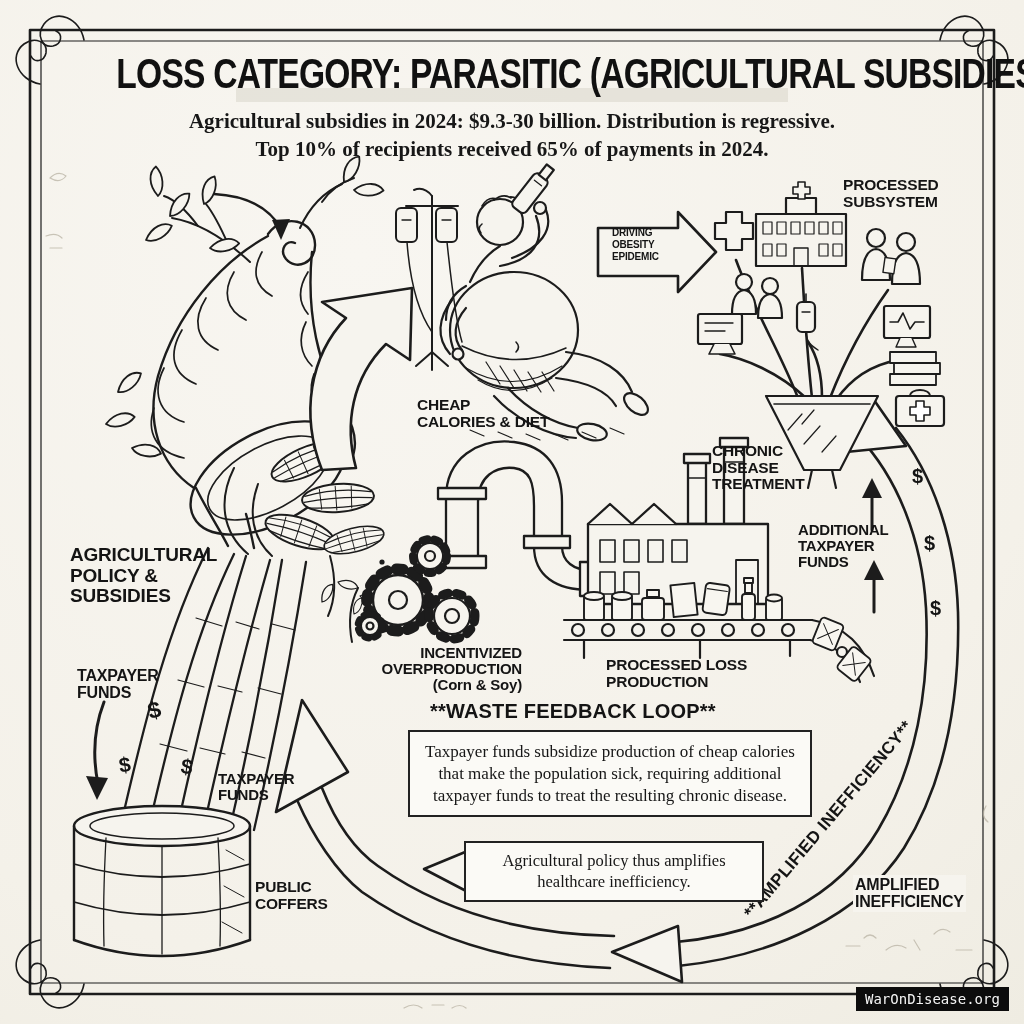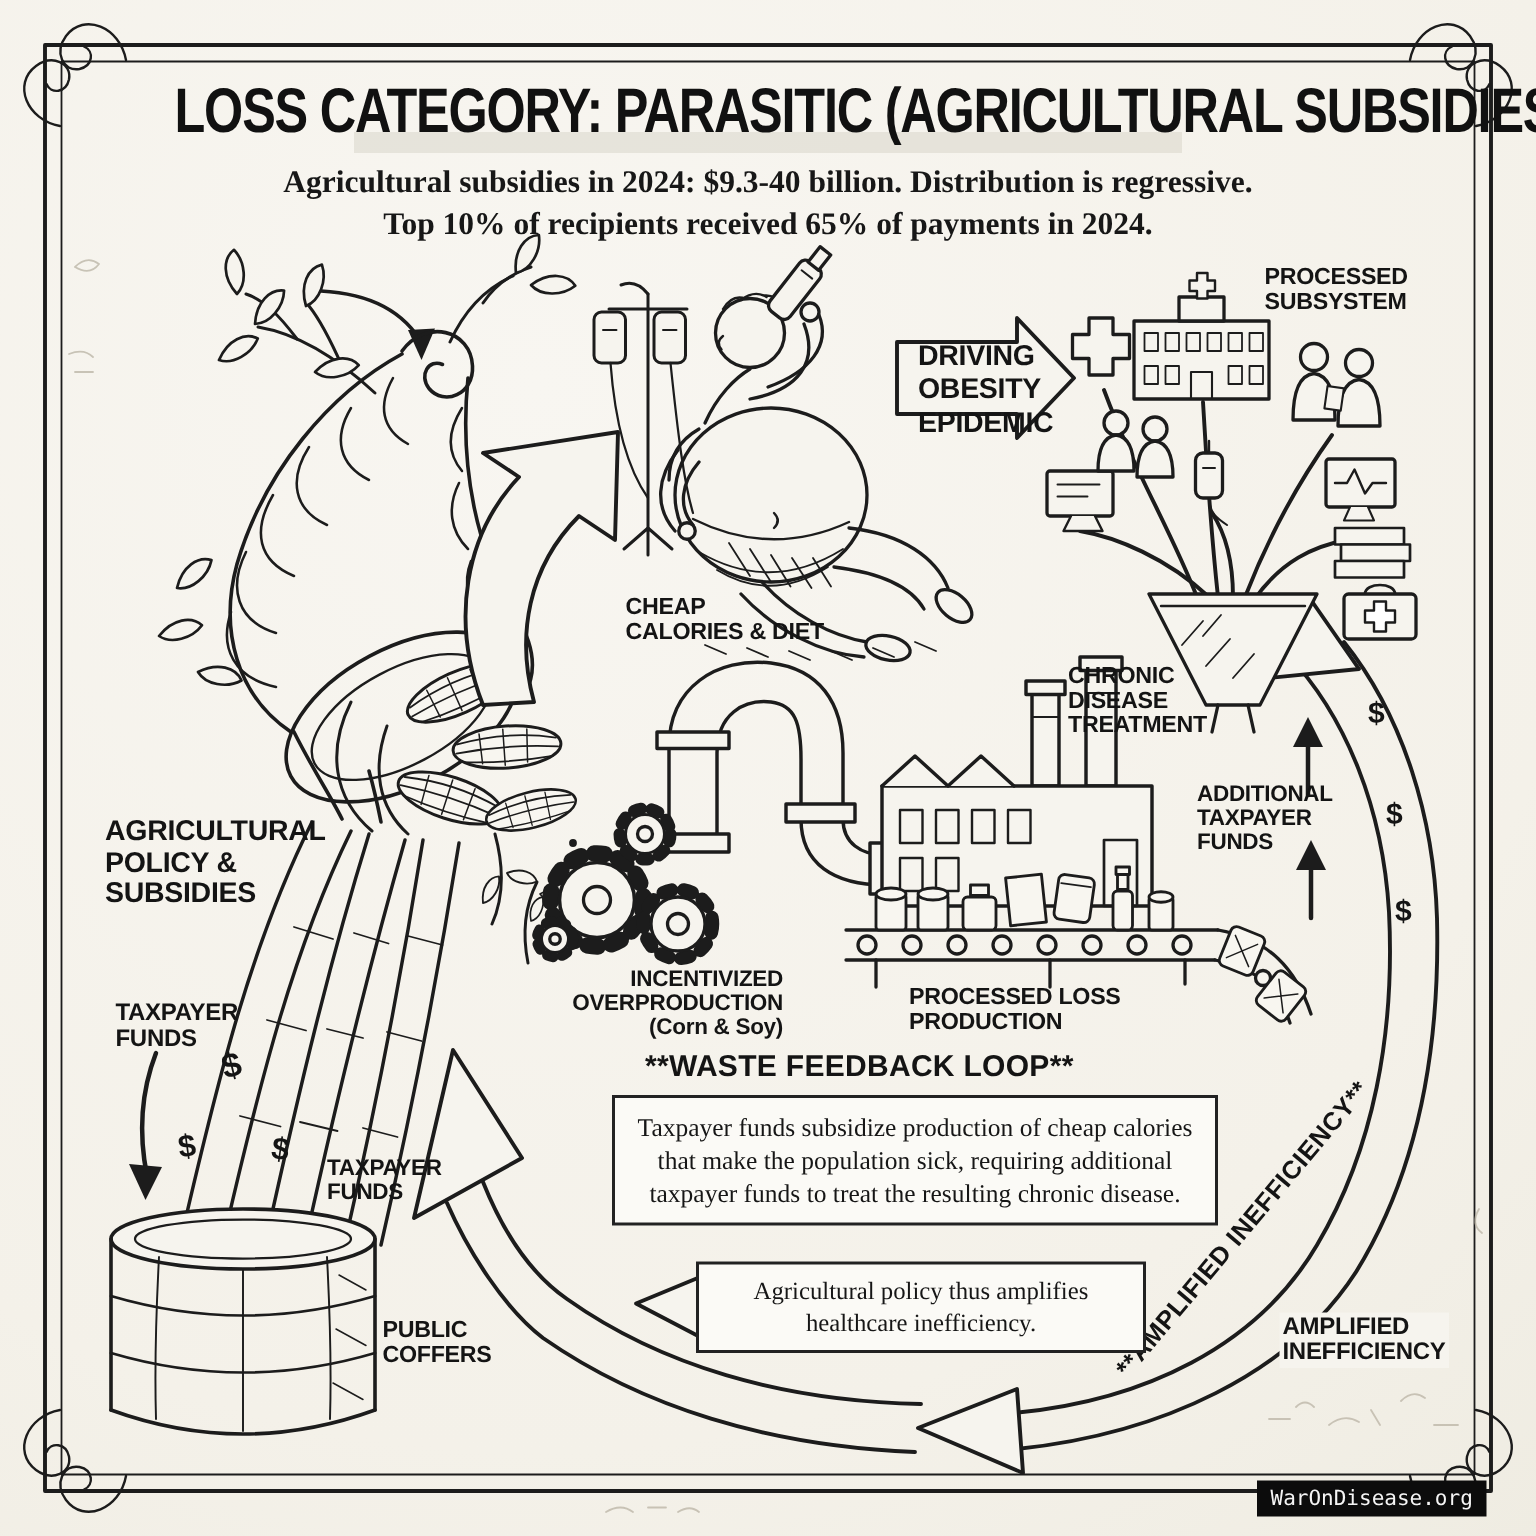--- a/index.html
+++ b/index.html
@@ -15,21 +15,21 @@
             line-height:1.35;white-space:pre-line;color:#171717;}
   .lbl{position:absolute;font-weight:bold;white-space:pre-line;line-height:1.08;
        letter-spacing:-0.2px;color:#141414;z-index:4;}
   .serifbox{position:absolute;background:#fbfaf6;border:2px solid #222;z-index:4;
             font-family:"Liberation Serif",serif;text-align:center;color:#161616;}
   .dollar{position:absolute;font-weight:bold;font-size:21px;color:#141414;z-index:4;}
   .amp-rot{position:absolute;left:748px;top:906px;transform:rotate(-50deg);
            transform-origin:0 50%;font-weight:bold;font-size:17px;letter-spacing:.4px;
            white-space:nowrap;z-index:4;}
   .amp-plain{background:#f6f4ee;padding:1px 2px;}
-  .watermark{position:absolute;left:838px;top:987px;background:#0c0c0c;color:#f5f5f5;
+  .watermark{position:absolute;left:856px;top:987px;background:#0c0c0c;color:#f5f5f5;
              font-family:"DejaVu Sans Mono",monospace;font-size:14px;padding:4px 9px;z-index:6;}
 </style>
 </head>
 <body>
 
 <div class="canvas">
 
 <svg viewBox="0 0 1024 1024" width="1024" height="1024">
 <defs>
         <path id="leaf" d="M 0 0 C 7 -13 19 -17 27 -12 C 22 -2 9 4 0 0 Z"></path>
@@ -395,26 +395,26 @@
     <path d="M 46 236 q 10 -4 16 2 M 50 248 h 12"></path>
     <path d="M 846 946 h 14 M 864 938 q 6 -6 12 0 M 886 950 q 10 -8 20 -2 M 914 940 l 6 10 M 934 934 q 8 -8 16 -2 M 956 950 h 16"></path>
     <path d="M 404 1008 q 10 -6 18 0 M 432 1005 h 12 M 452 1008 q 8 -5 14 0"></path>
     <path d="M 986 806 q -6 10 2 16"></path>
   </g>
 
 </g>
 </svg>
 
 <div class="title-wrap"><span class="title-text">LOSS CATEGORY: PARASITIC (AGRICULTURAL SUBSIDIES)</span></div>
-<div class="subtitle">Agricultural subsidies in 2024: $9.3-40 billion. Distribution is regressive.
+<div class="subtitle">Agricultural subsidies in 2024: $9.3-30 billion. Distribution is regressive.
 Top 10% of recipients received 65% of payments in 2024.</div>
 
 <div class="lbl" style="left:843px;top:177px;font-size:15.5px">PROCESSED
 SUBSYSTEM</div>
-<div class="lbl" style="left:612px;top:227px;font-size:19px;line-height:1.18">DRIVING
+<div class="lbl" style="left:612px;top:227px;font-size:10px;line-height:1.18">DRIVING
 OBESITY
 EPIDEMIC</div>
 <div class="lbl" style="left:417px;top:397px;font-size:15.5px">CHEAP
 CALORIES &amp; DIET</div>
 <div class="lbl" style="left:712px;top:443px;font-size:15.5px">CHRONIC
 DISEASE
 TREATMENT</div>
 <div class="lbl" style="left:70px;top:545px;font-size:19px">AGRICULTURAL
 POLICY &amp;
 SUBSIDIES</div>

